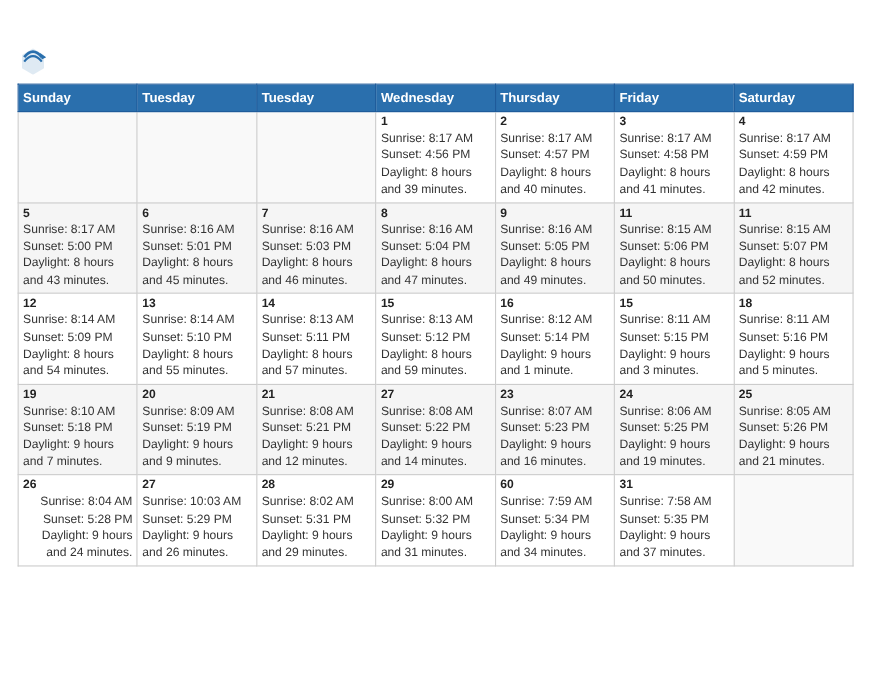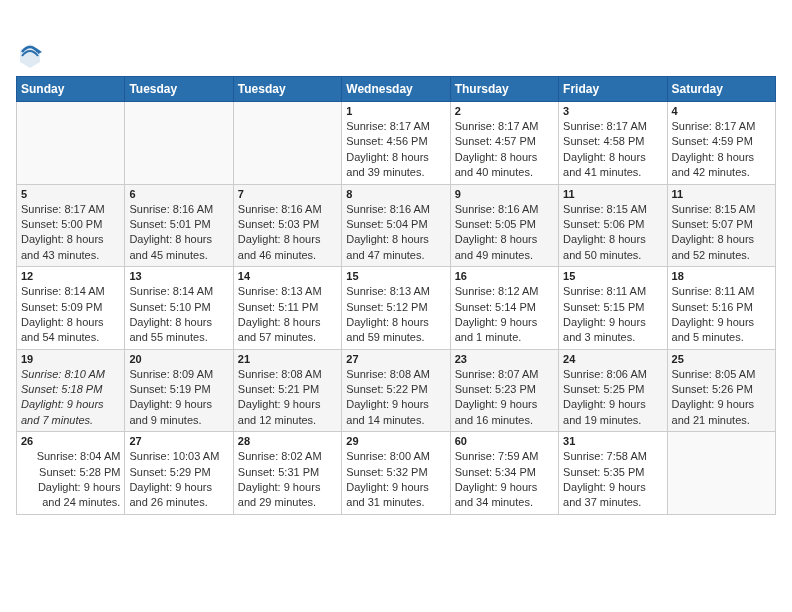--- a/index.html
+++ b/index.html
@@ -272,21 +272,21 @@
             <div class="day-number">18</div>
             <div class="day-info" style="white-space: pre-line;">Sunrise: 8:11 AM
 Sunset: 5:16 PM
 Daylight: 9 hours
 and 5 minutes.</div>
           </td>
         </tr>
         <tr>
           <td>
             <div class="day-number">19</div>
-            <div class="day-info" style="white-space: pre-line; font-style: italic;">Sunrise: 8:10 AM
+            <div class="day-info" style="white-space: pre-line;">Sunrise: 8:10 AM
 Sunset: 5:18 PM
 Daylight: 9 hours
 and 7 minutes.</div>
           </td>
           <td>
             <div class="day-number">20</div>
             <div class="day-info" style="white-space: pre-line;">Sunrise: 8:09 AM
 Sunset: 5:19 PM
 Daylight: 9 hours
 and 9 minutes.</div>

